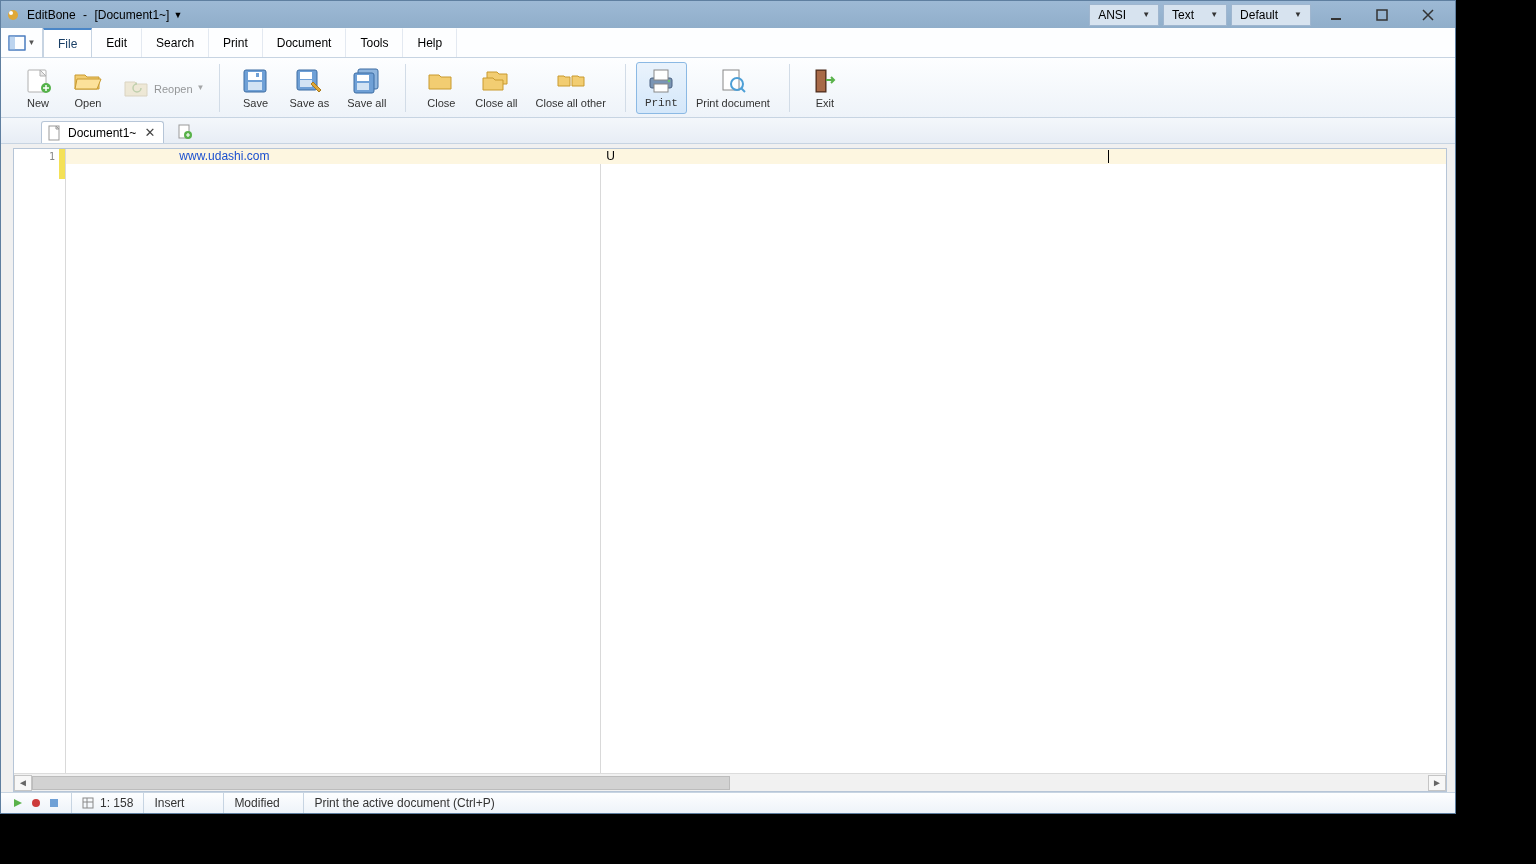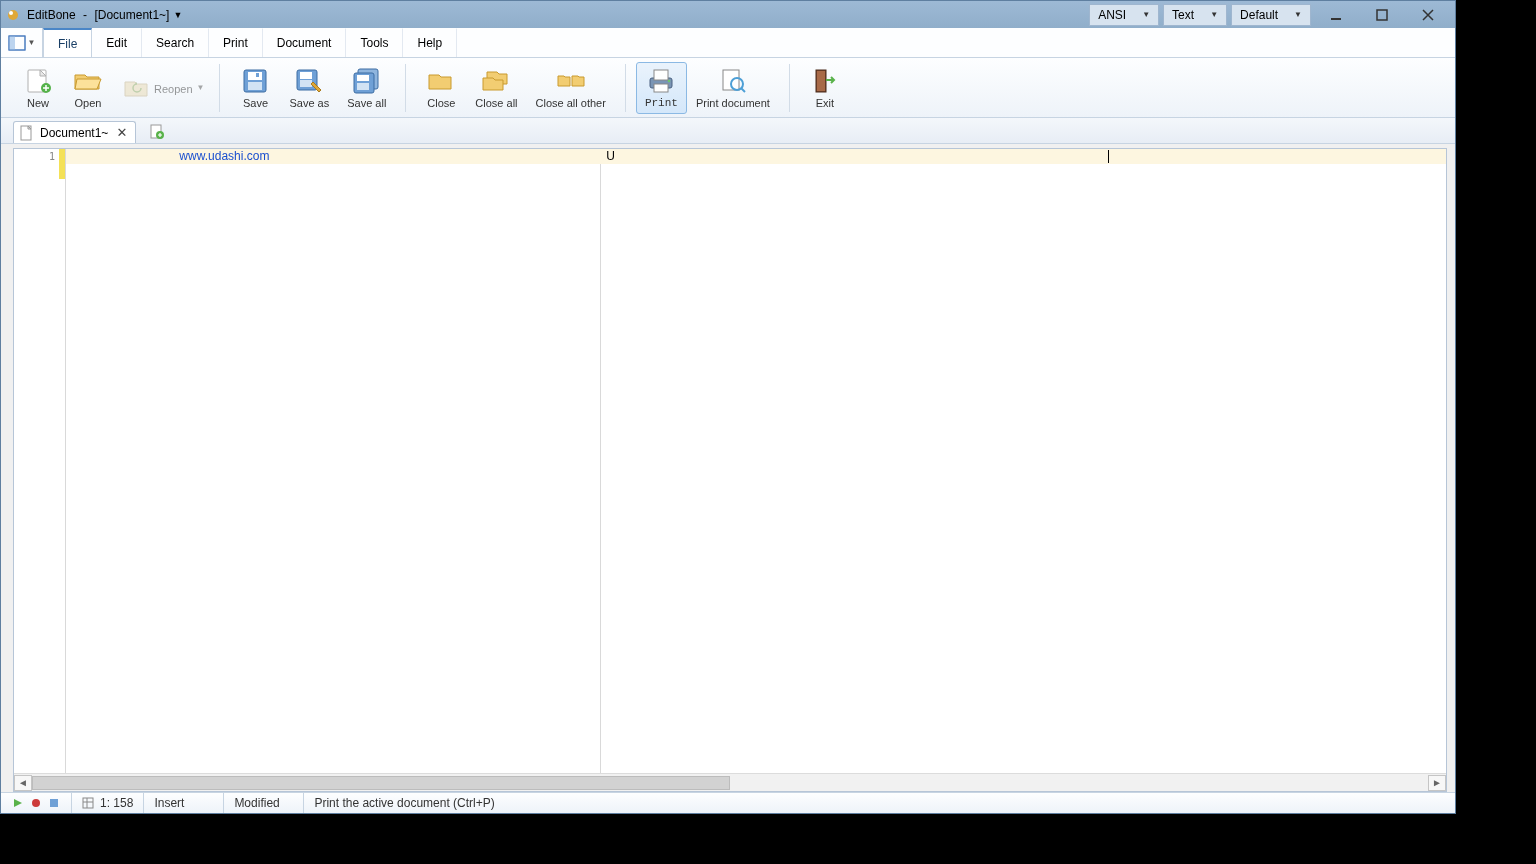--- a/index.html
+++ b/index.html
@@ -156,20 +156,21 @@
   background: #fff;
   border: 1px solid #b6c5d7;
   border-bottom: none;
   border-radius: 3px 3px 0 0;
   display: flex;
   align-items: center;
   padding: 0 6px;
   gap: 6px;
   font-size: 12px;
   cursor: pointer;
+  margin-left: 28px;
 }
 .doc-tab .close { cursor: pointer; font-size: 13px; color:#444; padding:0 2px;}
 .doc-tab .doc-icon { display:flex; }
 .newtab-btn {
   height: 22px; width:22px;
   display:flex; align-items:center; justify-content:center;
   cursor:pointer;
   margin-left:6px;
 }
 .editor-area {

